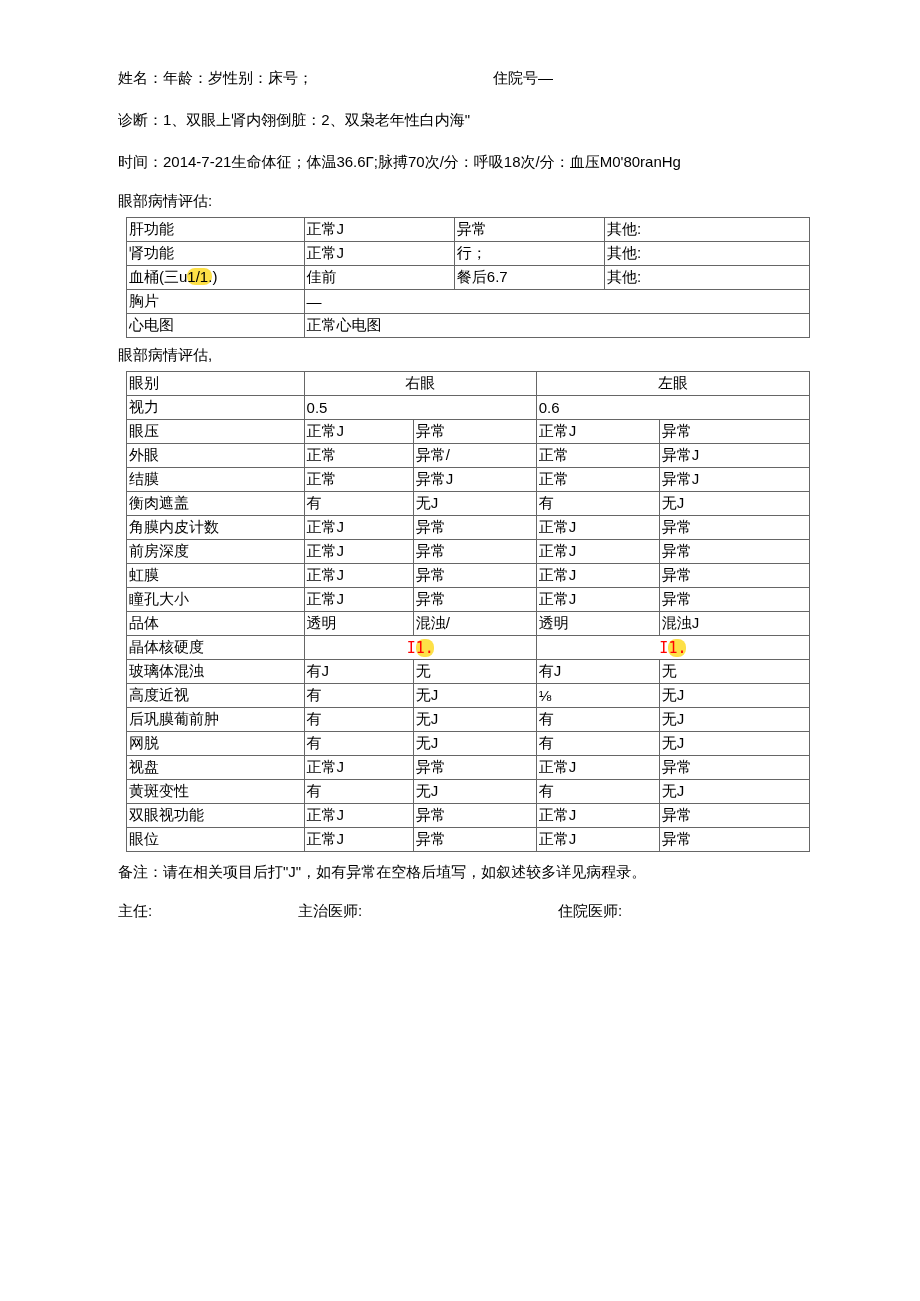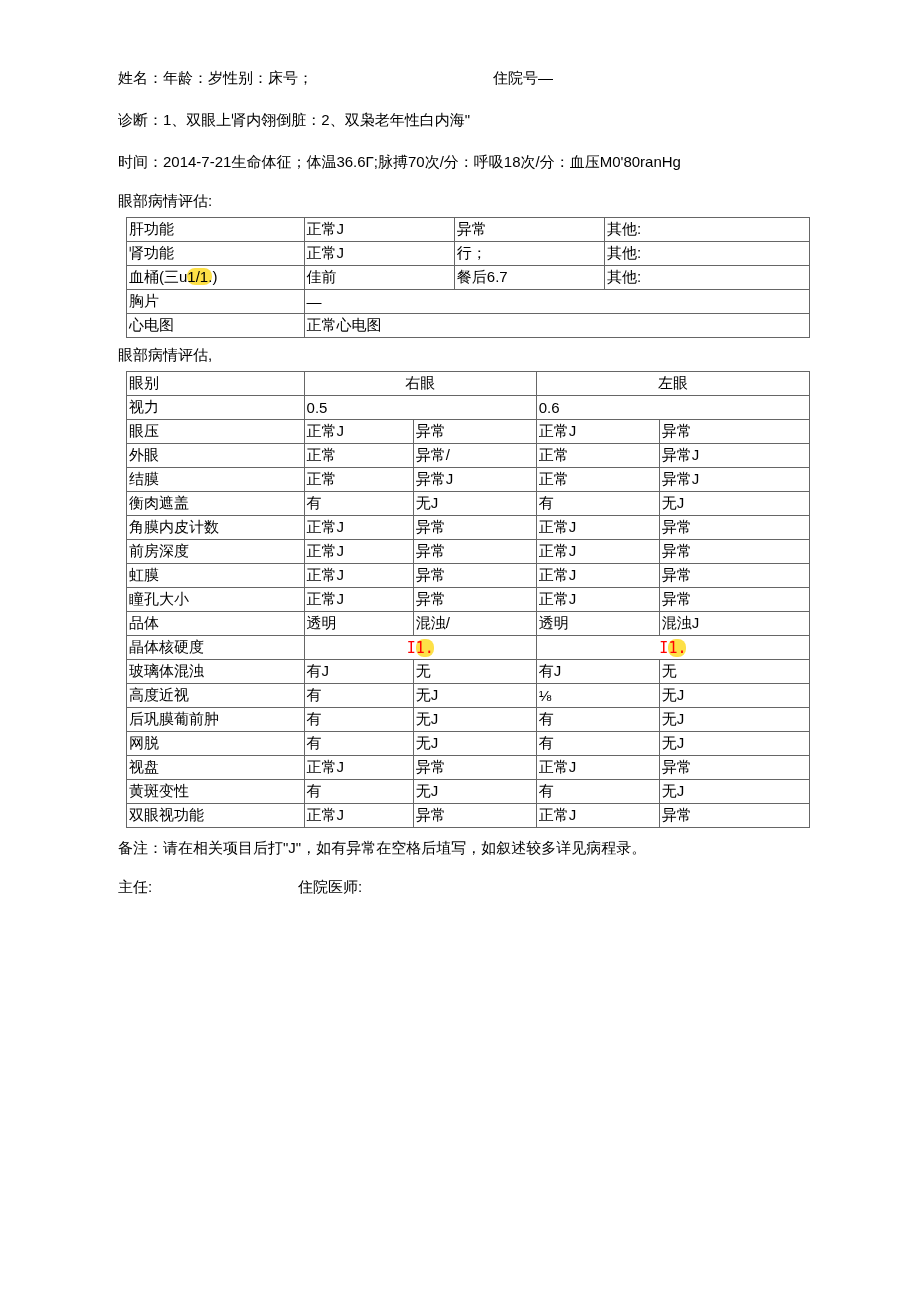--- a/index.html
+++ b/index.html
@@ -223,21 +223,29 @@
         <td>有</td>
         <td>无J</td>
       </tr>
       <tr>
         <td>双眼视功能</td>
         <td>正常J</td>
         <td>异常</td>
         <td>正常J</td>
         <td>异常</td>
       </tr>
+      <tr>
+        <td>眼位</td>
+        <td>正常J</td>
+        <td>异常</td>
+        <td>正常J</td>
+        <td>异常</td>
+      </tr>
     </tbody>
 </table>
 
 <div class="line" style="margin-top:8px">备注：请在相关项目后打"J"，如有异常在空格后埴写，如叙述较多详见病程录。</div>
 
 <div class="sign-row">
   <span class="sign-a">主任:</span>
+  <span class="sign-b">主治医师:</span>
   <span class="sign-c">住院医师:</span>
 </div>
 
 </body></html>

